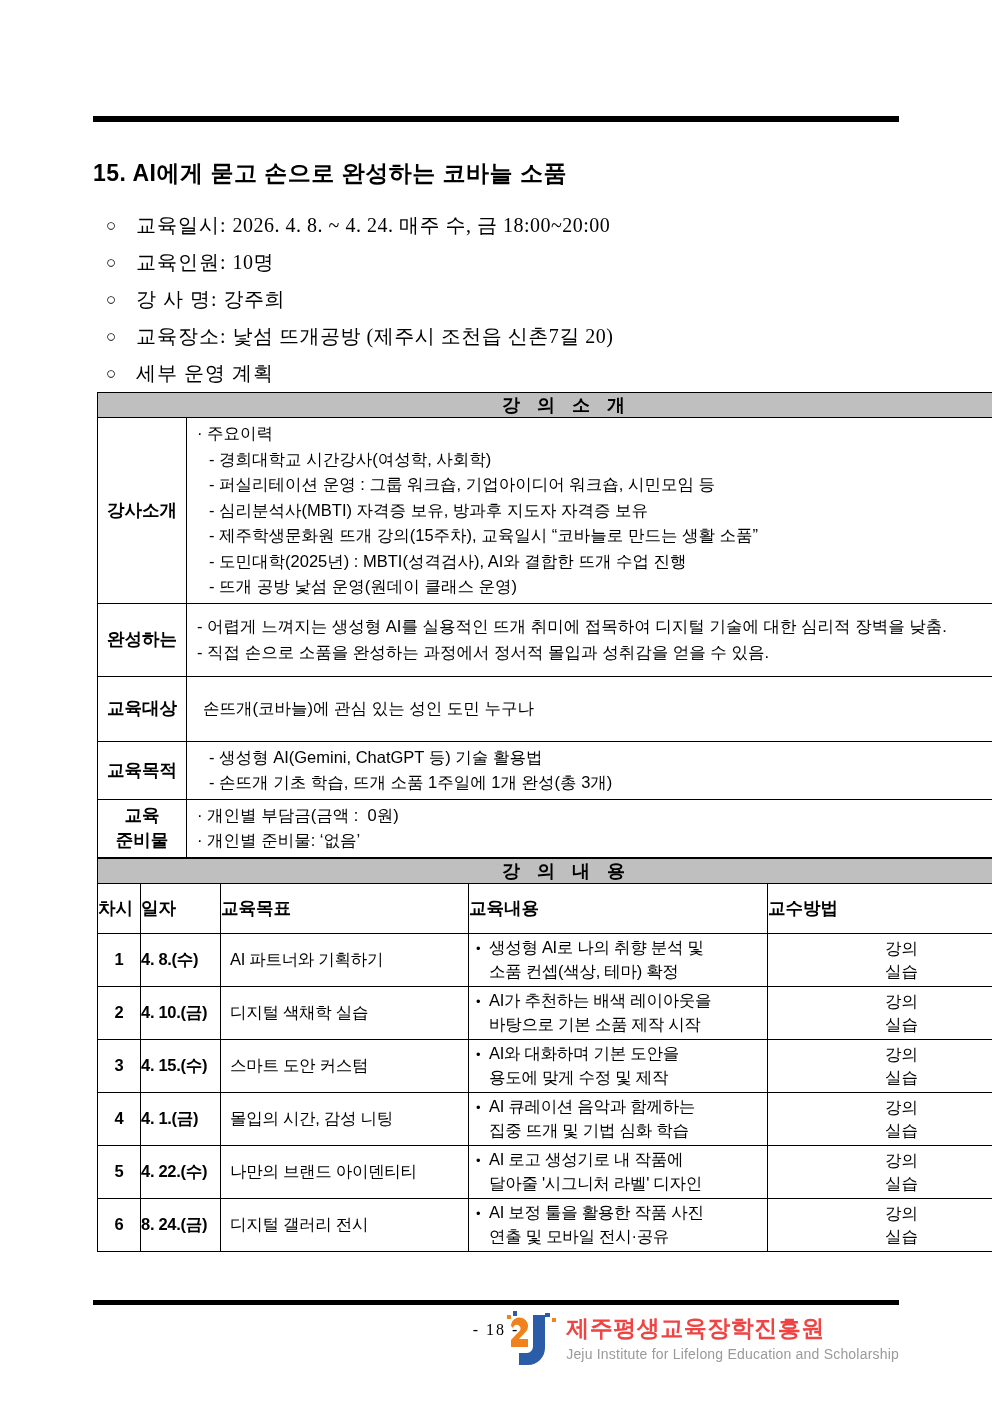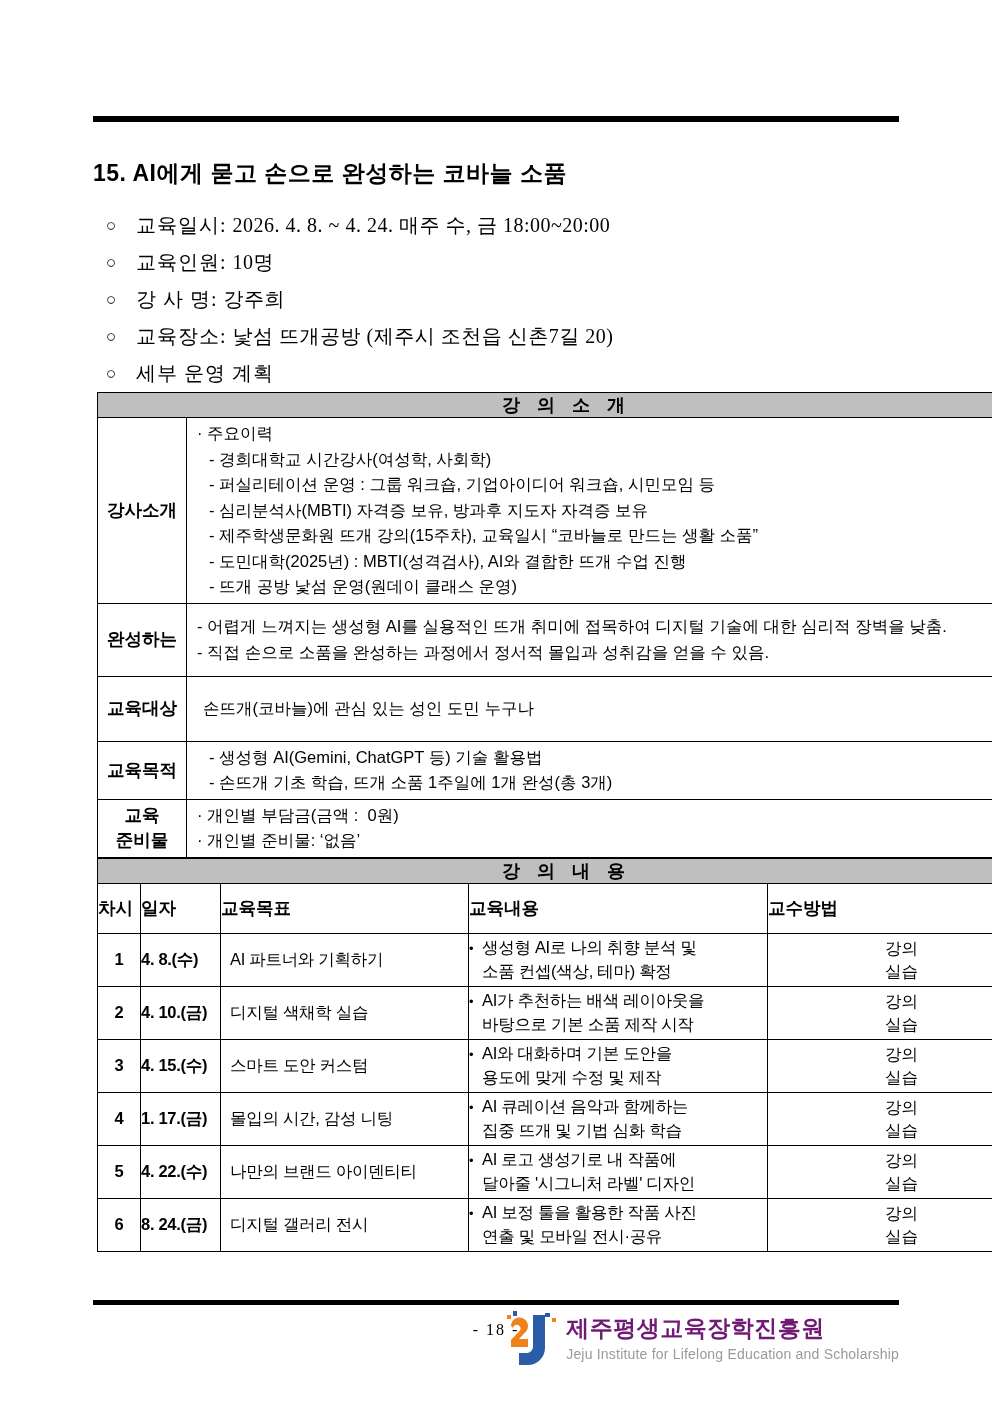--- a/index.html
+++ b/index.html
@@ -72,37 +72,37 @@
   .sched-table { margin-top: 0; }
   .sched-head td {
     font-family: "Liberation Sans", sans-serif;
     font-weight: bold; font-size: 17.5px;
     text-align: left; height: 50px;
   }
   .s-row td { height: 53px; font-family: "Liberation Sans", sans-serif; font-size: 16.5px; }
   .s-no   { text-align: center; font-weight: bold; font-size: 16.5px; }
   .s-date { text-align: left; font-size: 16px; letter-spacing: -0.3px; font-weight: bold; }
   .s-goal { padding-left: 9px; letter-spacing: -0.3px; }
-  .s-content { padding-left: 0; line-height: 23px; letter-spacing: -0.3px; }
+  .s-content { padding-left: 7px; line-height: 23px; letter-spacing: -0.3px; }
   .s-content .c2 { padding-left: 13px; }
   .s-content .bullet { display: inline-block; width: 13px; font-size: 13px; }
   .s-method { text-align: center; line-height: 23px; }
 
   .footer-area { position: relative; height: 90px; }
   .page-number {
     position: absolute; left: 50%; transform: translateX(-50%);
     top: 16px; font-size: 16px; letter-spacing: 2px;
   }
   .logo-block {
     position: absolute; right: 0; top: 4px;
     display: flex; align-items: center; gap: 9px;
   }
   .logo-text-ko {
     font-family: "Liberation Sans", sans-serif;
-    font-weight: bold; font-size: 23px; color: #701a75; letter-spacing: 0.5px;
+    font-weight: bold; font-size: 23px; color: #ef4444; letter-spacing: 0.5px;
   }
   .logo-text-en {
     font-family: "Liberation Sans", sans-serif;
     font-size: 14px; color: #9a9a9a; margin-top: 2px; letter-spacing: 0.2px;
   }
 </style>
 </head>
 <body>
 
 <div class="page">
@@ -240,21 +240,21 @@
         <div class="c2">용도에 맞게 수정 및 제작</div>
       </td>
       <td class="s-method">
         <div>강의</div>
         <div>실습</div>
       </td>
     </tr>
 
     <tr class="s-row">
       <td class="s-no">4</td>
-      <td class="s-date">1. 17.(금)</td>
+      <td class="s-date">4. 1.(금)</td>
       <td class="s-goal">몰입의 시간, 감성 니팅</td>
       <td class="s-content">
         <div class="c1"><span class="bullet">•</span><span>AI 큐레이션 음악과 함께하는</span></div>
         <div class="c2">집중 뜨개 및 기법 심화 학습</div>
       </td>
       <td class="s-method">
         <div>강의</div>
         <div>실습</div>
       </td>
     </tr>

